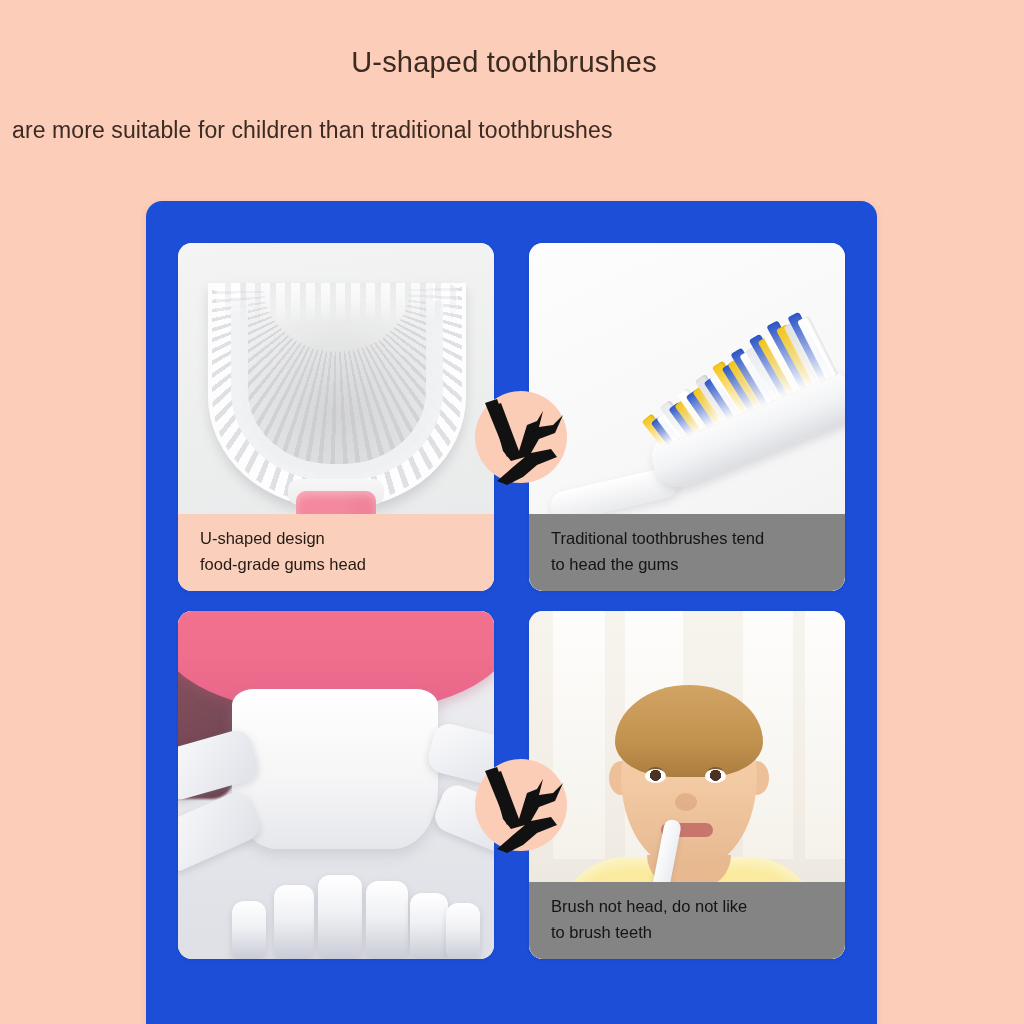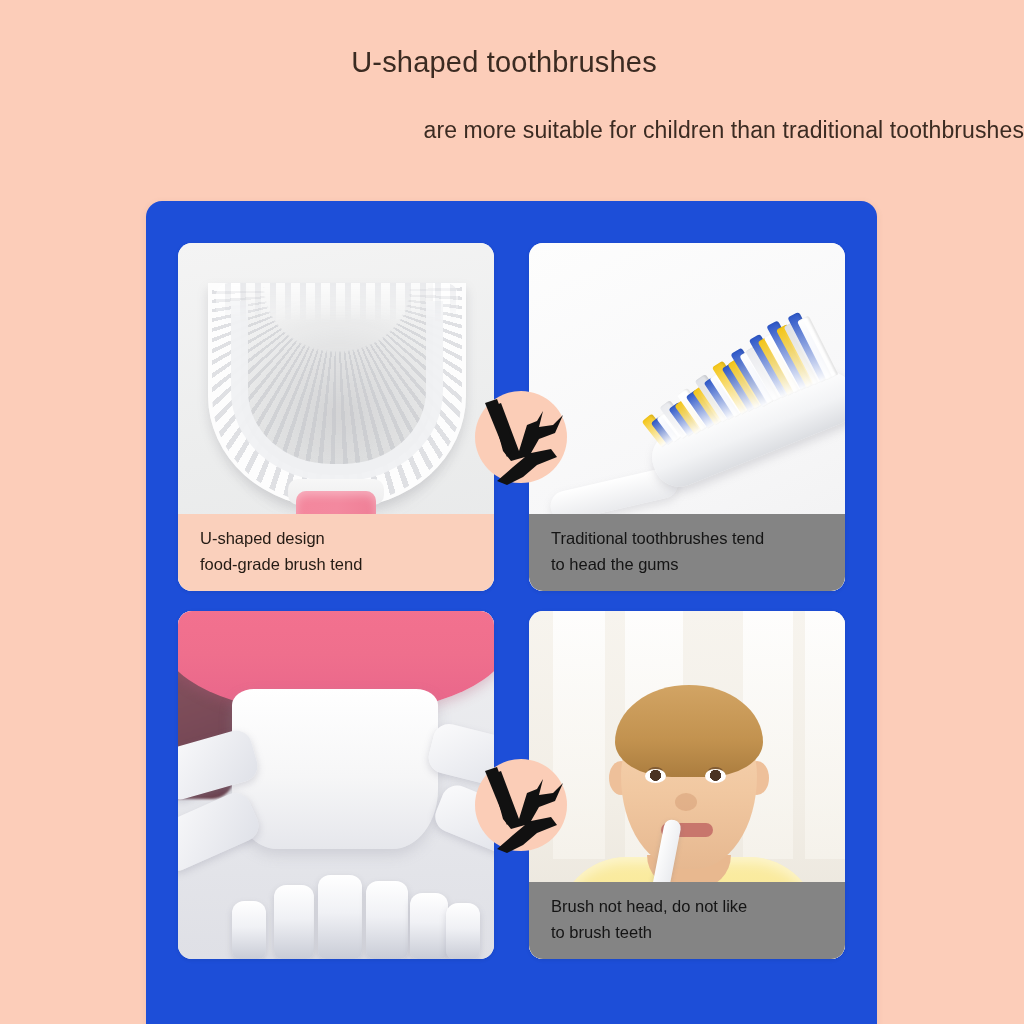--- a/index.html
+++ b/index.html
@@ -10,22 +10,22 @@
     position:relative;
   }
   .headline{
     position:absolute;left:0;right:16px;top:46px;
     text-align:center;
     color:#3b2b22;
     font-size:29px;
     letter-spacing:.2px;
   }
   .subhead{
-    position:absolute;left:0;right:0;top:117px;
-    text-align:right;
+    position:absolute;left:12px;right:0;top:117px;
+    text-align:left;
     color:#3b2b22;
     font-size:23px;
     letter-spacing:.1px;
   }
 
   
   .card{
     position:absolute;left:146px;top:201px;width:731px;height:893px;
     background:#1d4ed8;border-radius:16px;
     box-shadow:0 2px 7px rgba(120,80,60,.10);
@@ -290,21 +290,21 @@
         <div class="shadowpool"></div>
         <div class="u-outer"></div>
         <div class="bristle"></div>
         <div class="u-inner"></div>
         <div class="tips"></div>
         <div class="neck"></div>
         <div class="handle"></div>
       </div>
       <div class="caption peach">
         <div>U-shaped design</div>
-        <div>food-grade brush tend</div>
+        <div>food-grade gums head</div>
       </div>
     </div>
 
     <div class="panel p-tr">
       <div class="photo ph2">
         <div class="brushwrap">
           <div class="neck2"></div>
           <div class="head"></div>
           <div class="tuftrow" id="tufts">
               <div class="tuft" style="left: 0px; height: 33px; background: linear-gradient(rgb(244, 197, 22), rgba(255, 255, 255, 0.85)); transform: rotate(-16deg);"></div>

